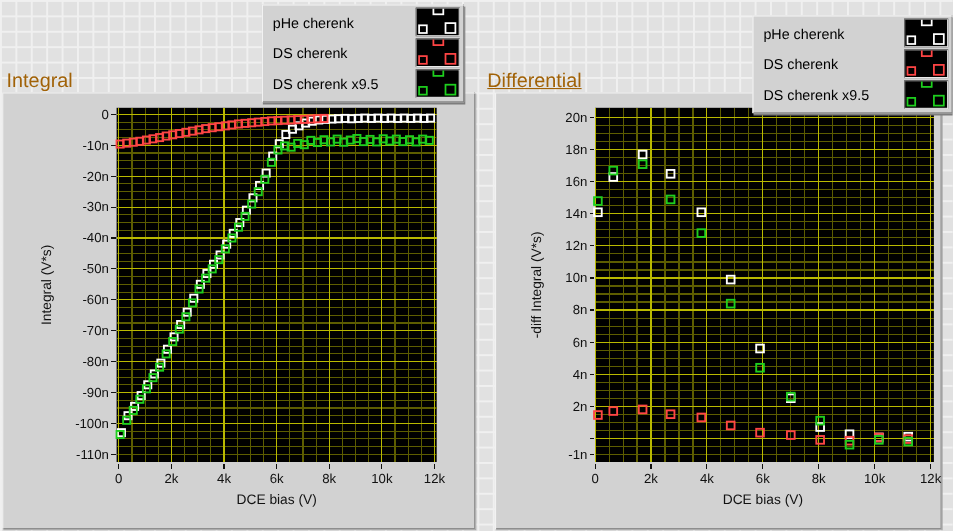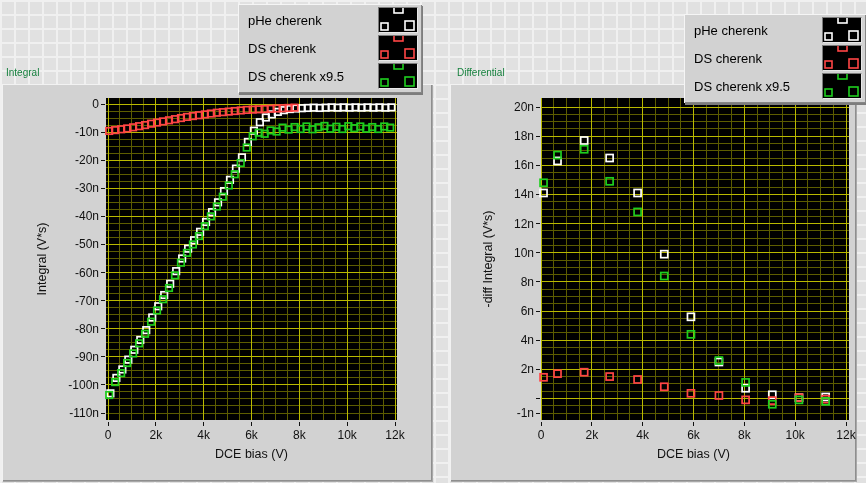--- a/index.html
+++ b/index.html
@@ -10,40 +10,40 @@
                      linear-gradient(90deg,#f0f0f0 2px,transparent 2px);
     background-size:14px 14px;
     font-family:"Liberation Sans",sans-serif;
   }
   .graph-panel{
     position:absolute;background:#d2d2d2;
     box-shadow:inset 1px 1px 0 #f2f2f2, inset -1px -1px 0 #8e8e8e, 1px 1px 0 #a8a8a8;
   }
   .graph-panel svg{position:absolute;left:0;top:0;}
   .plot-title{
-    position:absolute;font-size:10px;color:#15803d;line-height:14px;
+    position:absolute;font-size:18px;color:#a16207;line-height:14px;
   }
   .legend{
     position:absolute;background:#d2d2d2;z-index:5;padding:3px 4px 2px 10px;
     box-shadow:inset 1px 1px 0 #f5f5f5, inset -1px -1px 0 #868686, 1px 2px 0 #7d7d7d;
   }
   .legend-row{display:flex;align-items:center;justify-content:space-between;height:26px;margin-bottom:2px;}
   .legend-label{font-size:13px;color:#000;padding-right:8px;white-space:nowrap;}
   .legend-swatch{
     width:40px;height:26px;background:#000;display:inline-block;box-sizing:border-box;
     border:1px solid #7a7a7a;border-right-color:#e8e8e8;border-bottom-color:#e8e8e8;
   }
   .legend-swatch svg{display:block;}
   text{font-family:"Liberation Sans",sans-serif;}
 </style>
 </head>
 <body>
 
 <div class="plot-title" style="left:6px;top:66px;">Integral</div>
-<div class="plot-title" style="left:457px;top:66px;">Differential</div>
+<div class="plot-title" style="left:443px;top:66px;text-decoration:underline;">Differential</div>
 
 <div class="graph-panel" id="panel-left" style="left:2px;top:84px;width:430px;height:397px;">
   <svg id="svg-left" width="430" height="397">
       <rect x="104" y="14" width="291" height="322" fill="#000000"></rect>
       <g shape-rendering="crispEdges">
         <line x1="104" x2="395" y1="27.022727272727273" y2="27.022727272727273" stroke="#5d5d00" stroke-width="1"></line>
         <line x1="104" x2="395" y1="34.04545454545455" y2="34.04545454545455" stroke="#5d5d00" stroke-width="1"></line>
         <line x1="104" x2="395" y1="41.06818181818181" y2="41.06818181818181" stroke="#5d5d00" stroke-width="1"></line>
         <line x1="104" x2="395" y1="55.11363636363636" y2="55.11363636363636" stroke="#5d5d00" stroke-width="1"></line>
         <line x1="104" x2="395" y1="62.13636363636363" y2="62.13636363636363" stroke="#5d5d00" stroke-width="1"></line>

